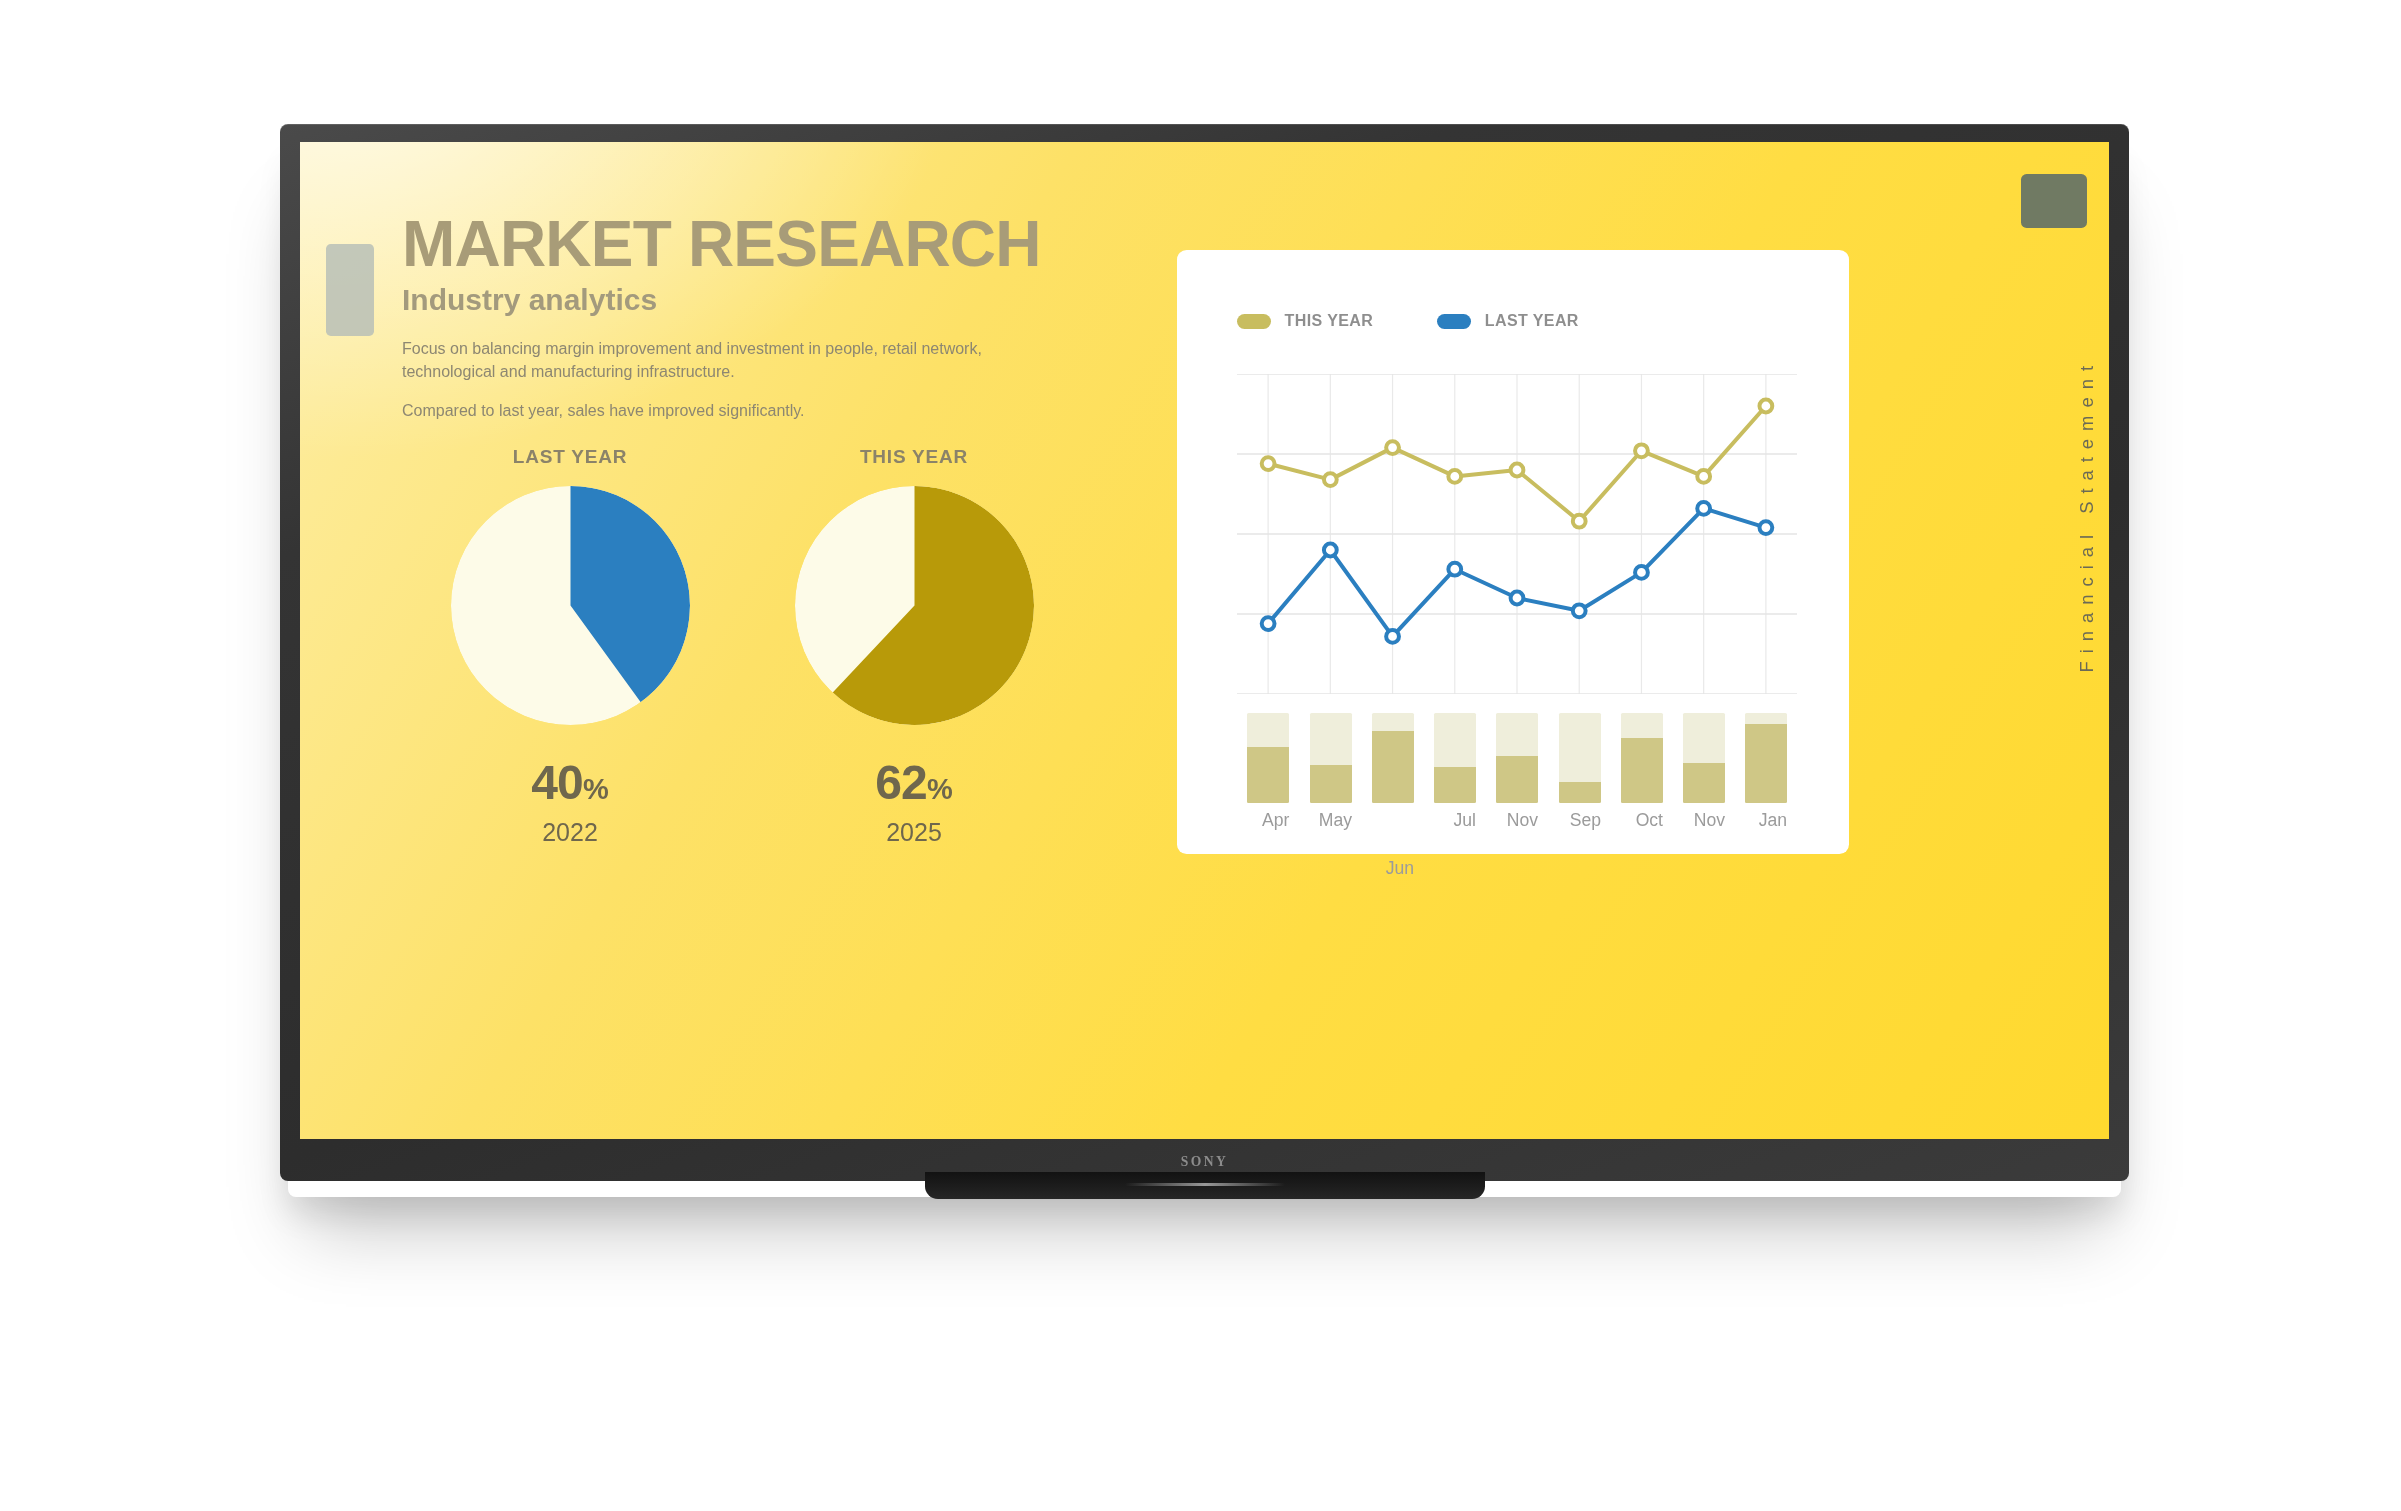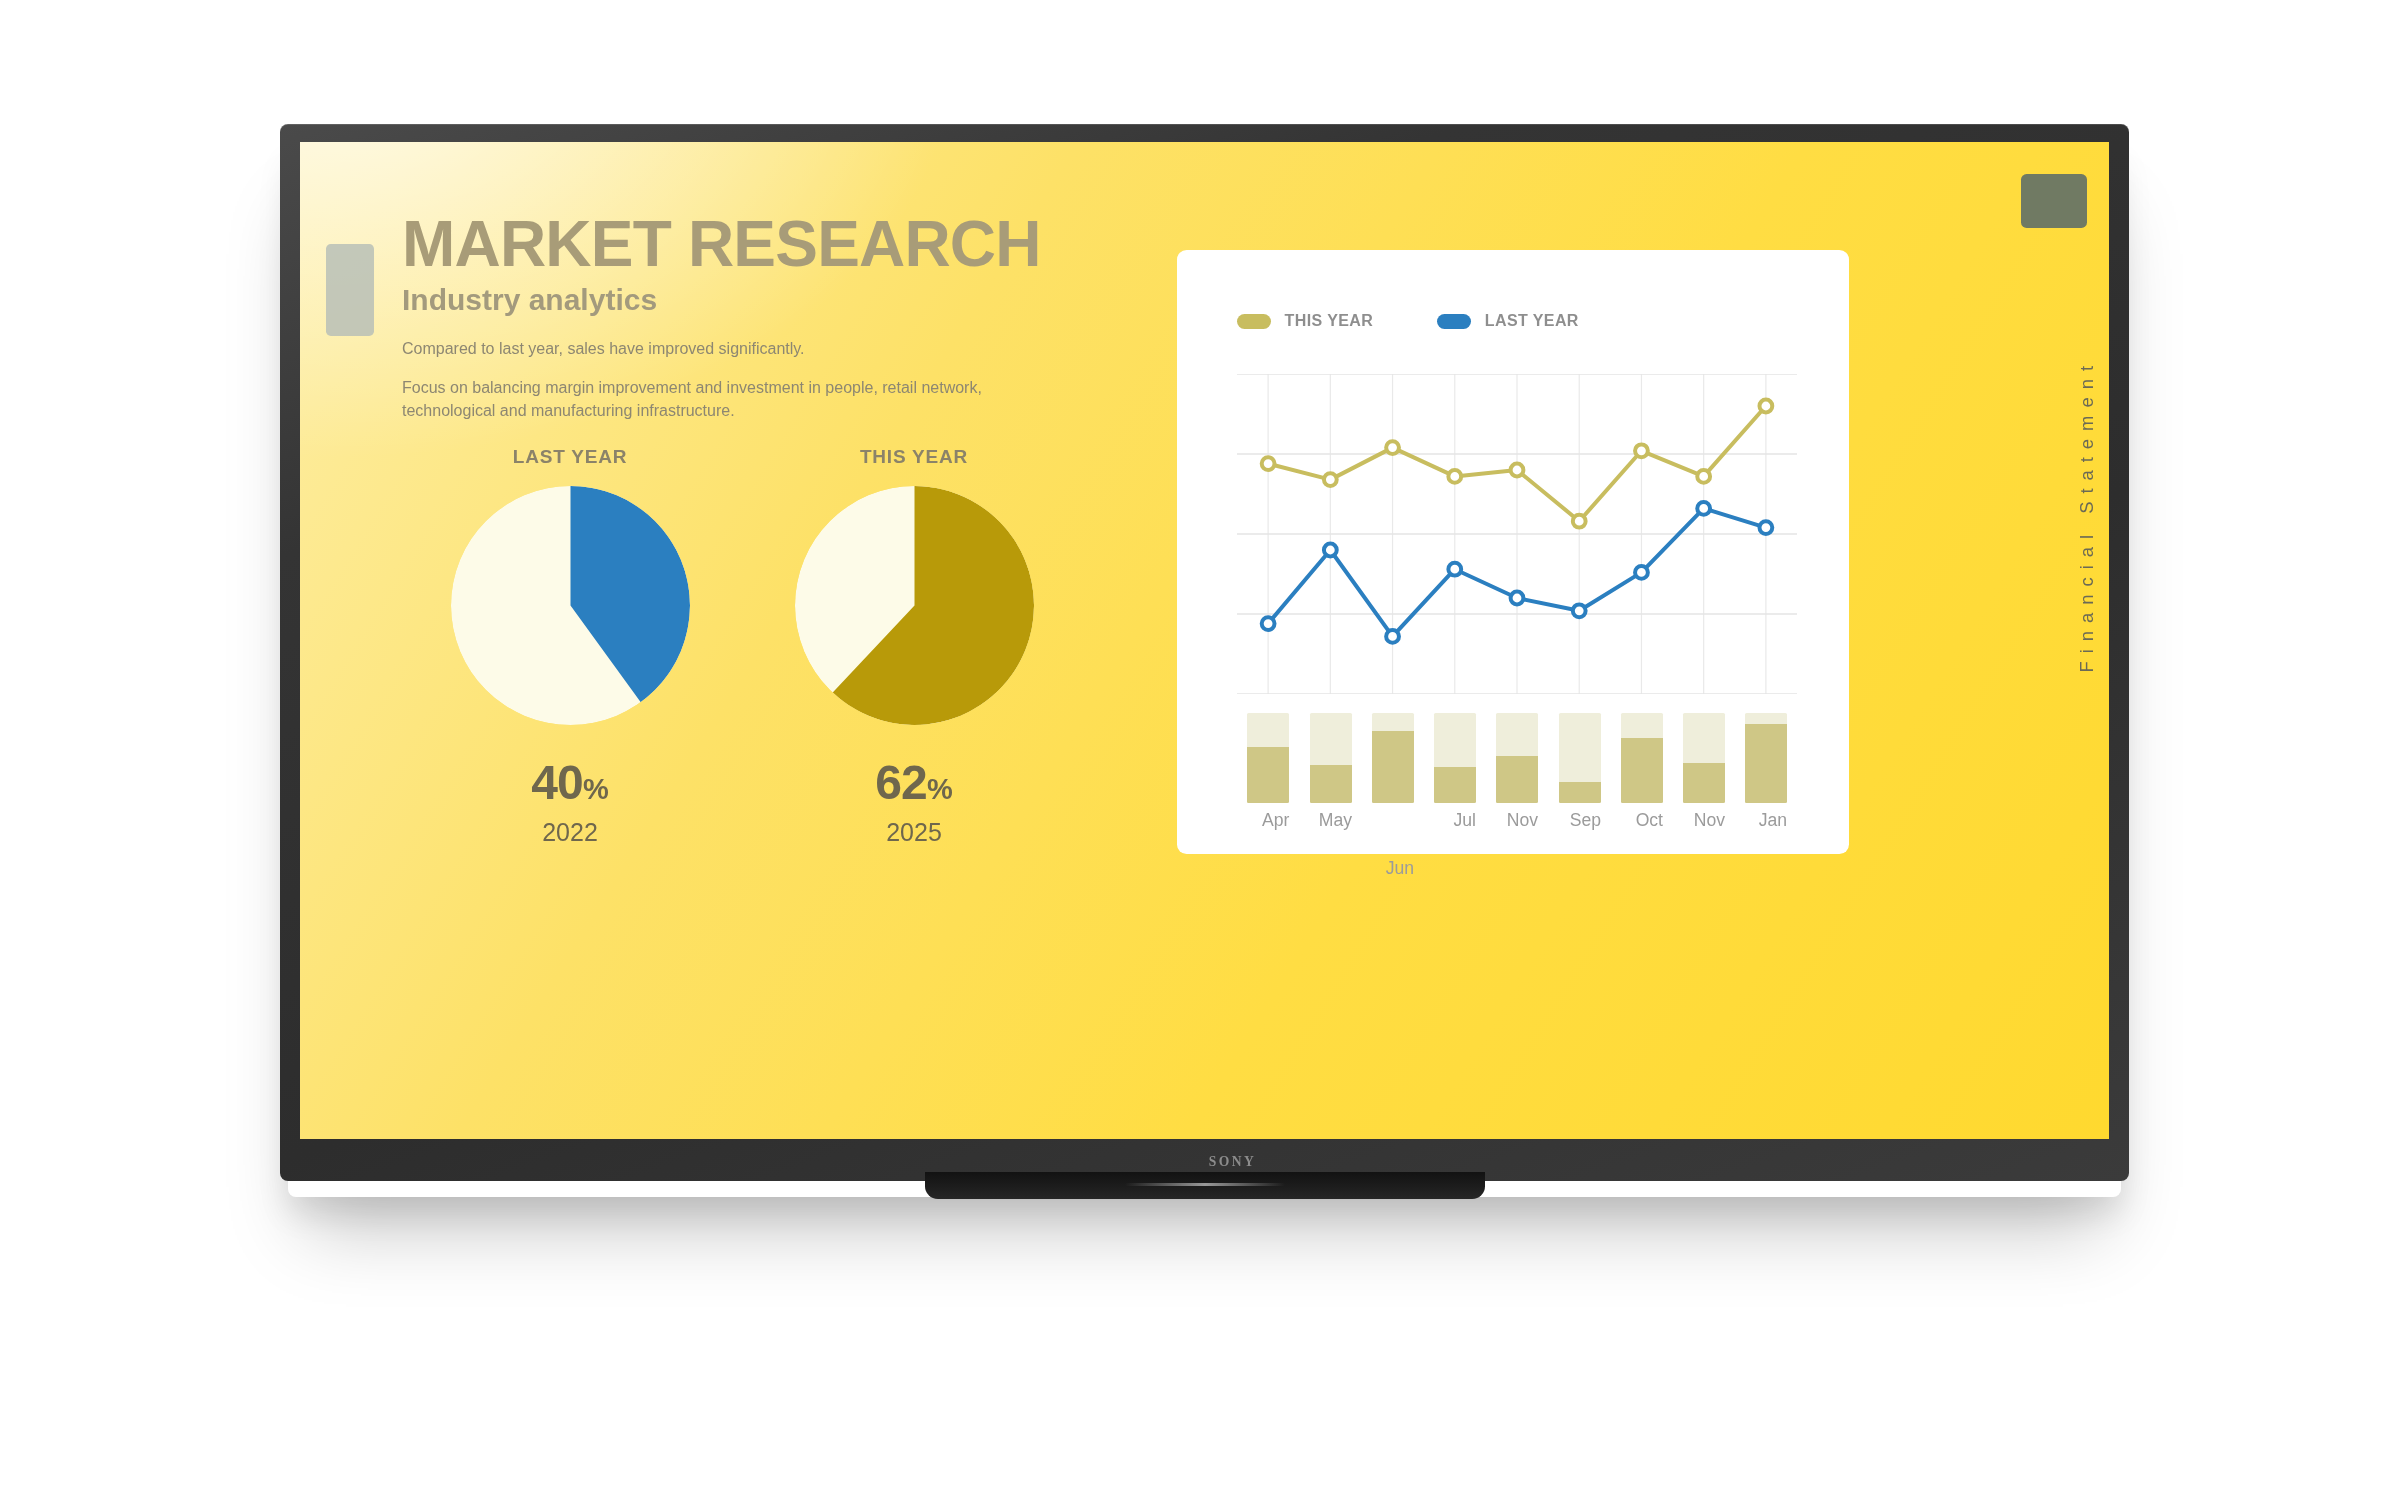--- a/index.html
+++ b/index.html
@@ -24,21 +24,20 @@
   #tv-bezel{
     position:absolute;left:0;top:0;width:1849px;height:1057px;
     border-radius:8px;
     background:linear-gradient(160deg,#4a4a4a 0%,#343434 25%,#2d2d2d 60%,#3b3b3b 100%);
     box-shadow:inset 0 0.8px 0 rgba(255,255,255,.18);
   }
   #tv-brand{
     position:absolute;left:0;bottom:11.2px;width:1849px;text-align:center;
     color:#8c8c8c;font-size:13.6px;letter-spacing:2.4px;font-weight:700;
     font-family:"Liberation Serif",serif;
-    padding-left:28px;
   }
   #tv-stand-neck{
     position:absolute;left:50%;transform:translateX(-50%);
     bottom:-17.6px;width:560px;height:27px;border-radius:0 0 12.8px 12.8px;
     background:linear-gradient(180deg,#121212,#262626);
   }
   #tv-stand-glint{
     position:absolute;left:50%;transform:translateX(-50%);
     bottom:-4.8px;width:160px;height:3.2px;border-radius:2.4px;
     background:linear-gradient(90deg,rgba(255,255,255,0),rgba(255,255,255,.55),rgba(255,255,255,0));
@@ -144,22 +143,22 @@
     <div id="screen">
 
       <div id="deco-left"></div>
       <div id="deco-topright"></div>
 
       <div id="side-label">Financial Statement</div>
 
       <div id="left-col">
         <h1 id="page-title">MARKET RESEARCH</h1>
         <h2 id="subtitle">Industry analytics</h2>
+        <p class="body-par">Focus on balancing margin improvement and investment in people, retail network, technological and manufacturing infrastructure.</p>
         <p class="body-par">Compared to last year, sales have improved significantly.</p>
-        <p class="body-par">Focus on balancing margin improvement and investment in people, retail network, technological and manufacturing infrastructure.</p>
       </div>
 
       <div id="pies">
 
         <div class="pie-block a">
           <div class="pie-cap">LAST YEAR</div>
           <svg class="pie" id="pie-a" viewBox="0 0 100 100">
               <circle cx="50" cy="50" r="50" fill="#fdfbe8"></circle>
               <path d="M50,50 L50,0 A50,50 0 0 1 79.389,90.451 Z" fill="#2b7fc0"></path>
             </svg>

